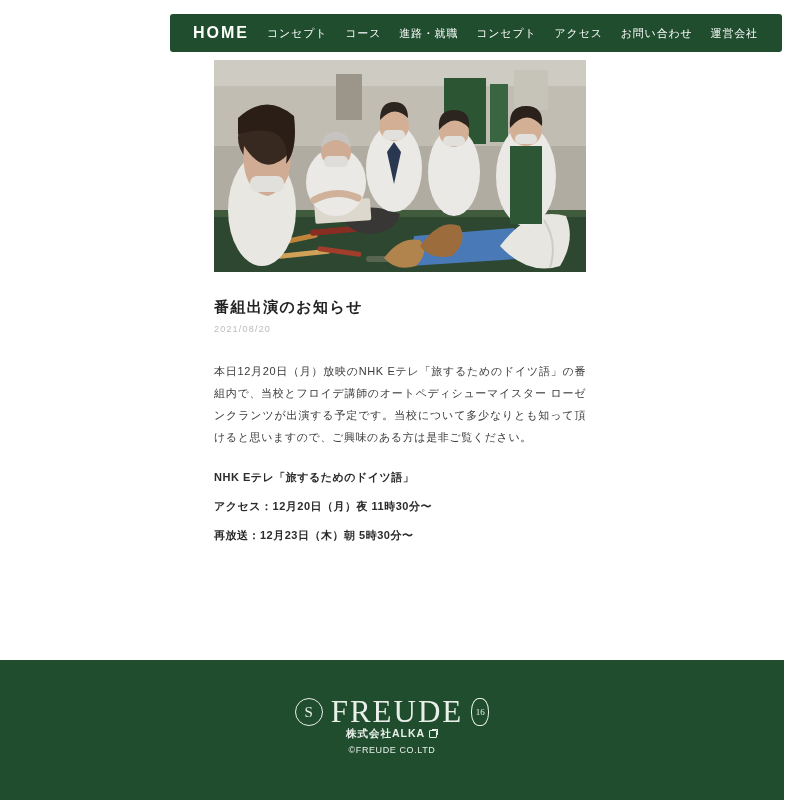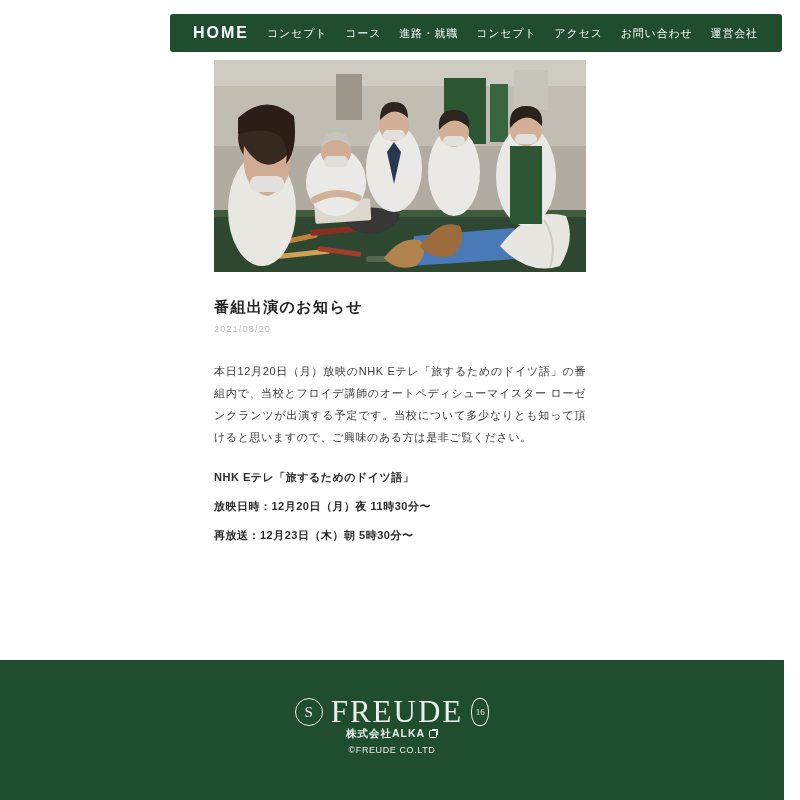--- a/index.html
+++ b/index.html
@@ -273,21 +273,21 @@
       <rect x="301" y="74" width="22" height="10" rx="5" fill="#eceae5"></rect>
 
       <rect x="0" y="0" width="372" height="212" fill="#000" opacity="0.04"></rect>
     </svg>
   </div>
 
   <h1 class="art-title">番組出演のお知らせ</h1>
   <div class="art-date">2021/08/20</div>
   <p class="art-body">本日12月20日（月）放映のNHK Eテレ「旅するためのドイツ語」の番組内で、当校とフロイデ講師のオートペディシューマイスター ローゼンクランツが出演する予定です。当校について多少なりとも知って頂けると思いますので、ご興味のある方は是非ご覧ください。</p>
   <p class="art-line first">NHK Eテレ「旅するためのドイツ語」</p>
-  <p class="art-line">放映日時：12月20日（月）夜 11時30分〜</p>
+  <p class="art-line">アクセス：12月20日（月）夜 11時30分〜</p>
   <p class="art-line">再放送：12月23日（木）朝 5時30分〜</p>
 </main>
 
 <footer class="footer">
   <div class="logo-row">
     <span class="logo-mark"></span>
     <span class="logo-text">FREUDE</span>
     <span class="logo-badge"></span>
   </div>
   <div class="footer-company">

